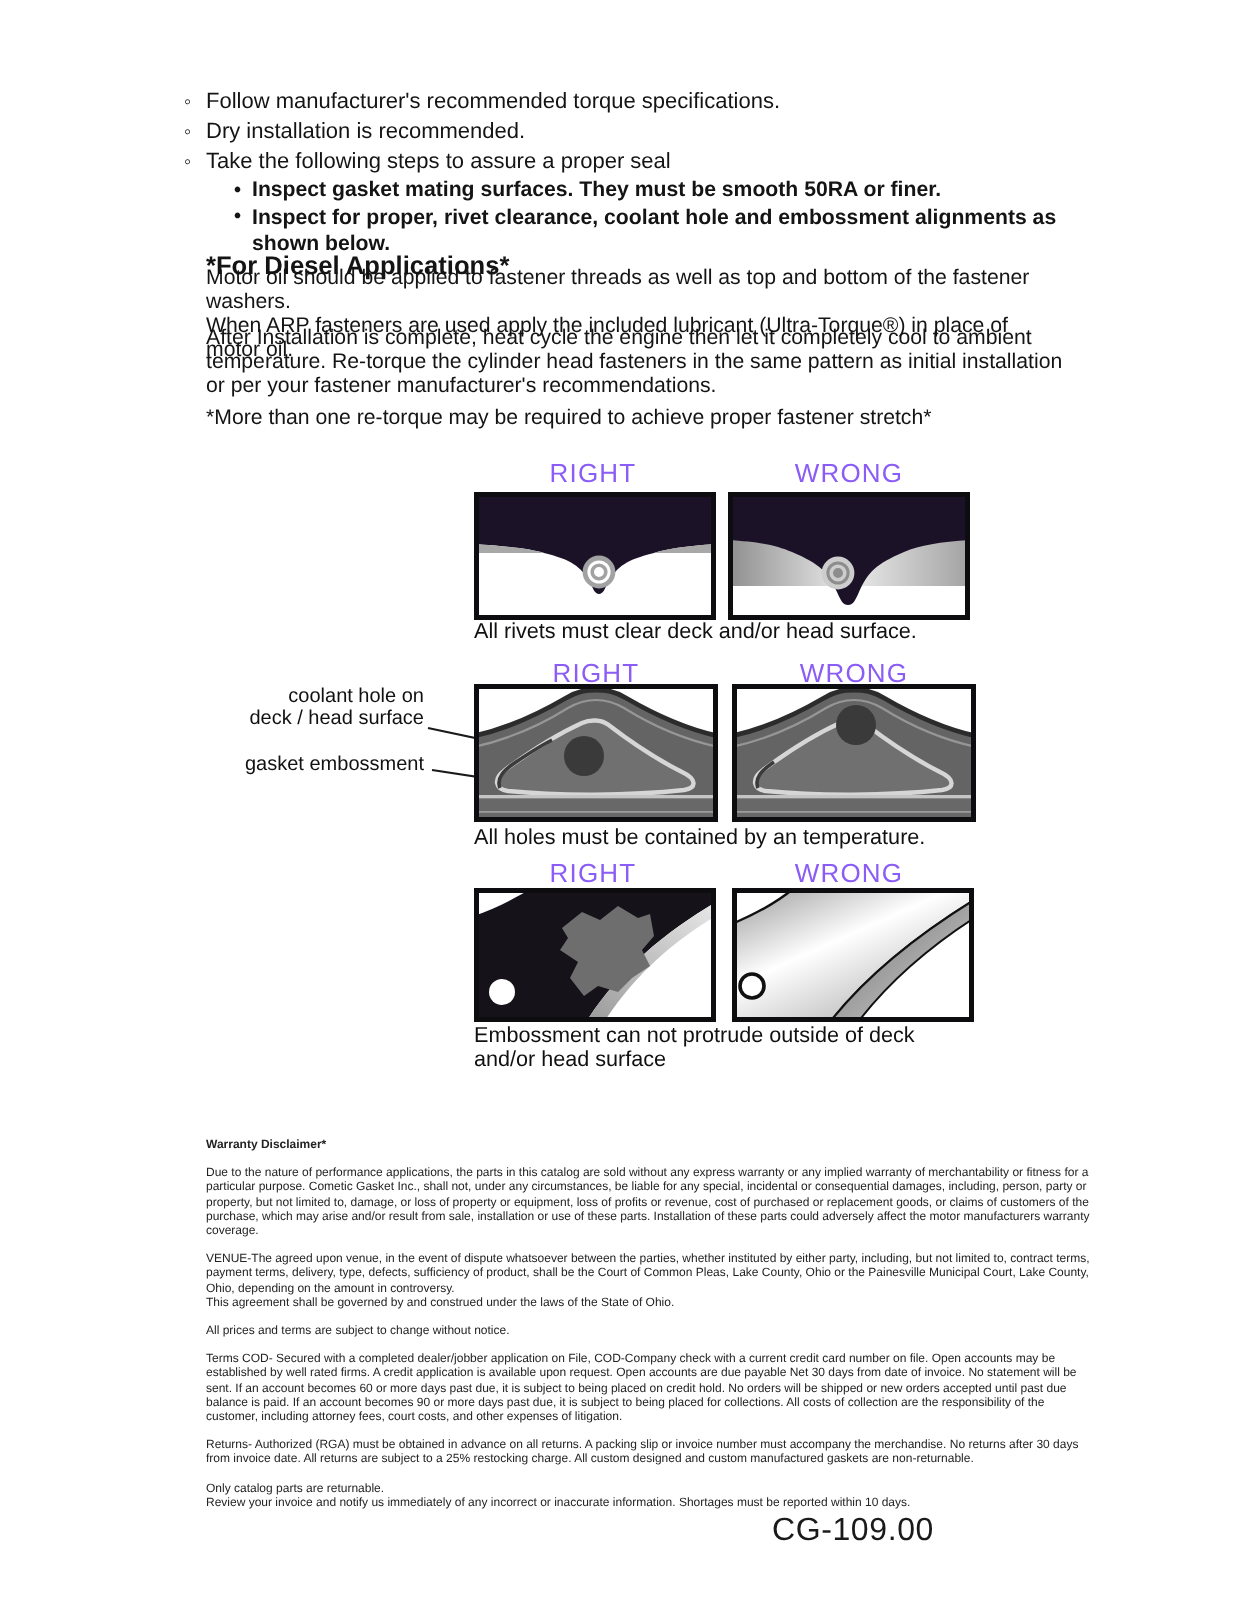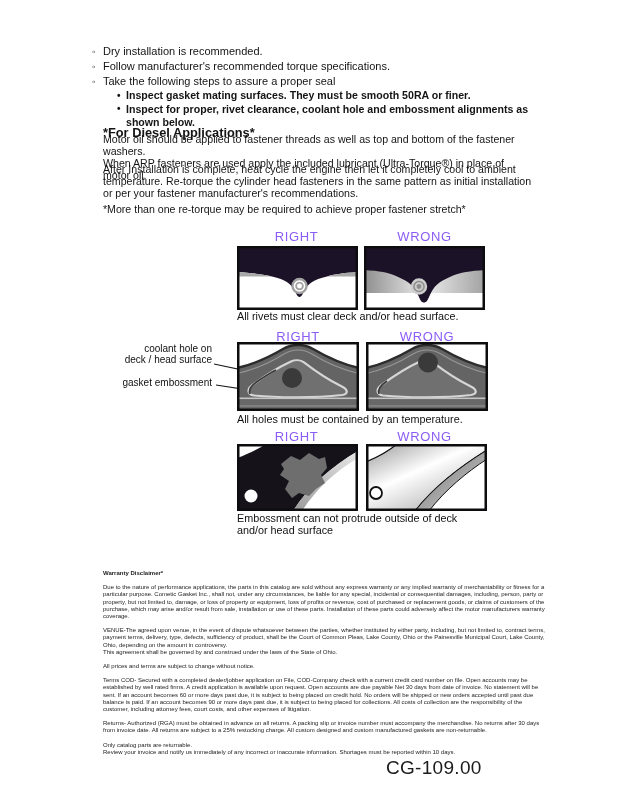--- a/index.html
+++ b/index.html
@@ -32,31 +32,31 @@
   .figlabel{font-size:13px;letter-spacing:.6px;text-align:center;width:122px;color:#8b5cf6;}
   .caption{font-size:10.8px;line-height:11.5px;white-space:pre-line;color:#111;}
   .diagram{display:block;}
   
   .sidelabel{width:114px;left:98px;text-align:right;font-size:10px;line-height:10.8px;white-space:pre-line;color:#111;}
   
   .legal{left:103px;top:570px;width:444px;font-size:6px;line-height:7.2px;color:#232323;}
   .legal-h{font-weight:bold;margin:0 0 7px 0;}
   .legal p{margin:0 0 7px 0;white-space:pre-line;}
   
-  .pageno{left:386px;top:757px;font-size:19px;letter-spacing:.3px;color:#1a1a1a;}
+  .pageno{left:386px;top:757px;font-size:16px;letter-spacing:.3px;color:#1a1a1a;}
 </style>
 </head>
 <body>
 
 <div class="page">
 
 
   <div class="abs tips">
+    <div class="tip">Follow manufacturer's recommended torque specifications.</div>
     <div class="tip">Dry installation is recommended.</div>
-    <div class="tip">Follow manufacturer's recommended torque specifications.</div>
     <div class="tip">Take the following steps to assure a proper seal</div>
     <div class="subtips">
       <div class="subtip">Inspect gasket mating surfaces.  They must be smooth 50RA or finer.</div>
       <div class="subtip">Inspect for proper, rivet clearance, coolant hole and embossment alignments as shown below.</div>
     </div>
   </div>
 
   <div class="abs h2">*For Diesel Applications*</div>
   <div class="abs body-p p1">Motor oil should be applied to fastener threads as well as top and bottom of the fastener washers.
 When ARP fasteners are used apply the included lubricant (Ultra-Torque®) in place of motor oil.</div>

